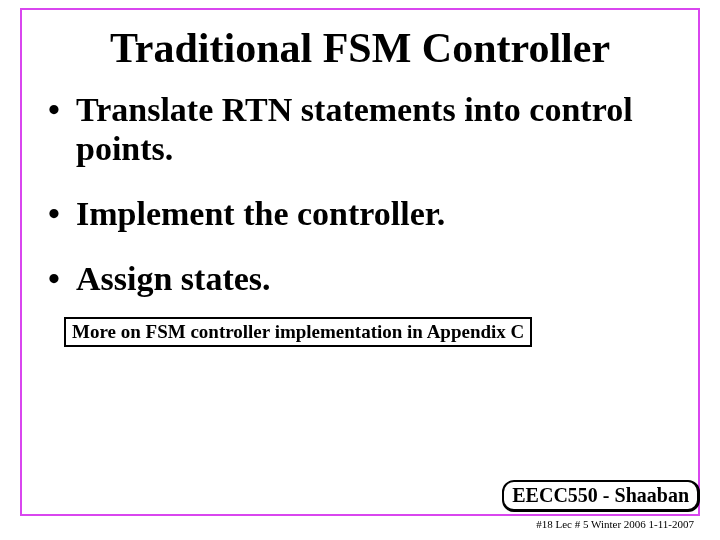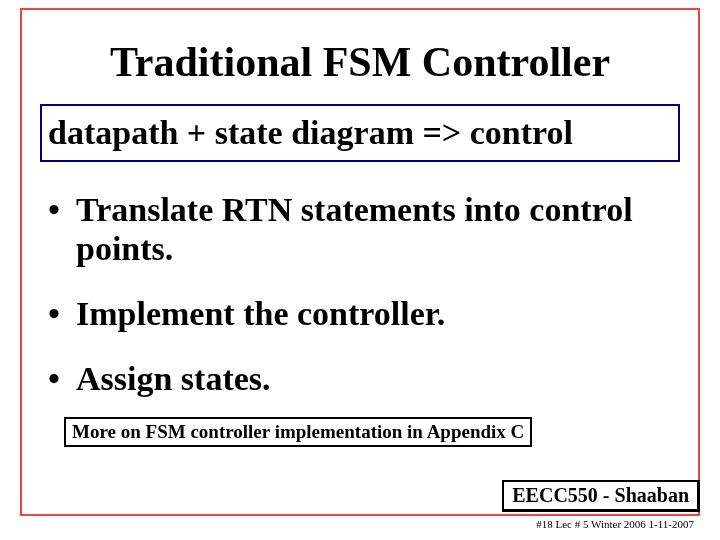--- a/index.html
+++ b/index.html
@@ -10,22 +10,22 @@
     font-family: "Times New Roman", Times, serif;
     color: #000;
     position: relative;
   }
   .slide {
     position: absolute;
     top: 8px;
     left: 20px;
     right: 20px;
     bottom: 24px;
-    border: 2px solid #ef4444;
-    padding: 24px 18px 14px 18px;
+    border: 2px solid #d946ef;
+    padding: 10px 18px 14px 18px;
   }
   .title {
     font-size: 42px;
     font-weight: bold;
     text-align: center;
     margin-top: 4px;
     margin-bottom: 18px;
   }
   .subtitle-box {
     border: 2px solid #000080;
@@ -68,42 +68,40 @@
   .footer-box {
     position: absolute;
     right: 20px;
     bottom: 28px;
     border-top: 2px solid #000;
     border-left: 2px solid #000;
     border-right: 3px solid #000;
     border-bottom: 3px solid #000;
     padding: 2px 8px;
     background: #fff;
+    border-radius: 12px;
   }
   .course {
     font-size: 20px;
     font-weight: bold;
   }
   .meta {
     position: absolute;
     right: 26px;
     bottom: 10px;
     font-size: 11px;
     font-weight: normal;
   }
 </style>
 </head>
 <body>
 
 <div class="slide">
   <div class="title">Traditional FSM Controller</div>
 
-  <div class="subtitle-box">
-    <div class="subtitle">datapath +  state diagram  =&gt;  control</div>
-  </div>
 
   <ul class="bullets">
     <li>Translate RTN statements into control points.</li>
     <li>Implement the controller.</li>
     <li>Assign states.</li>
   </ul>
 
   <div class="note-box">
     <span class="note">More on FSM controller implementation in Appendix C</span>
   </div>

